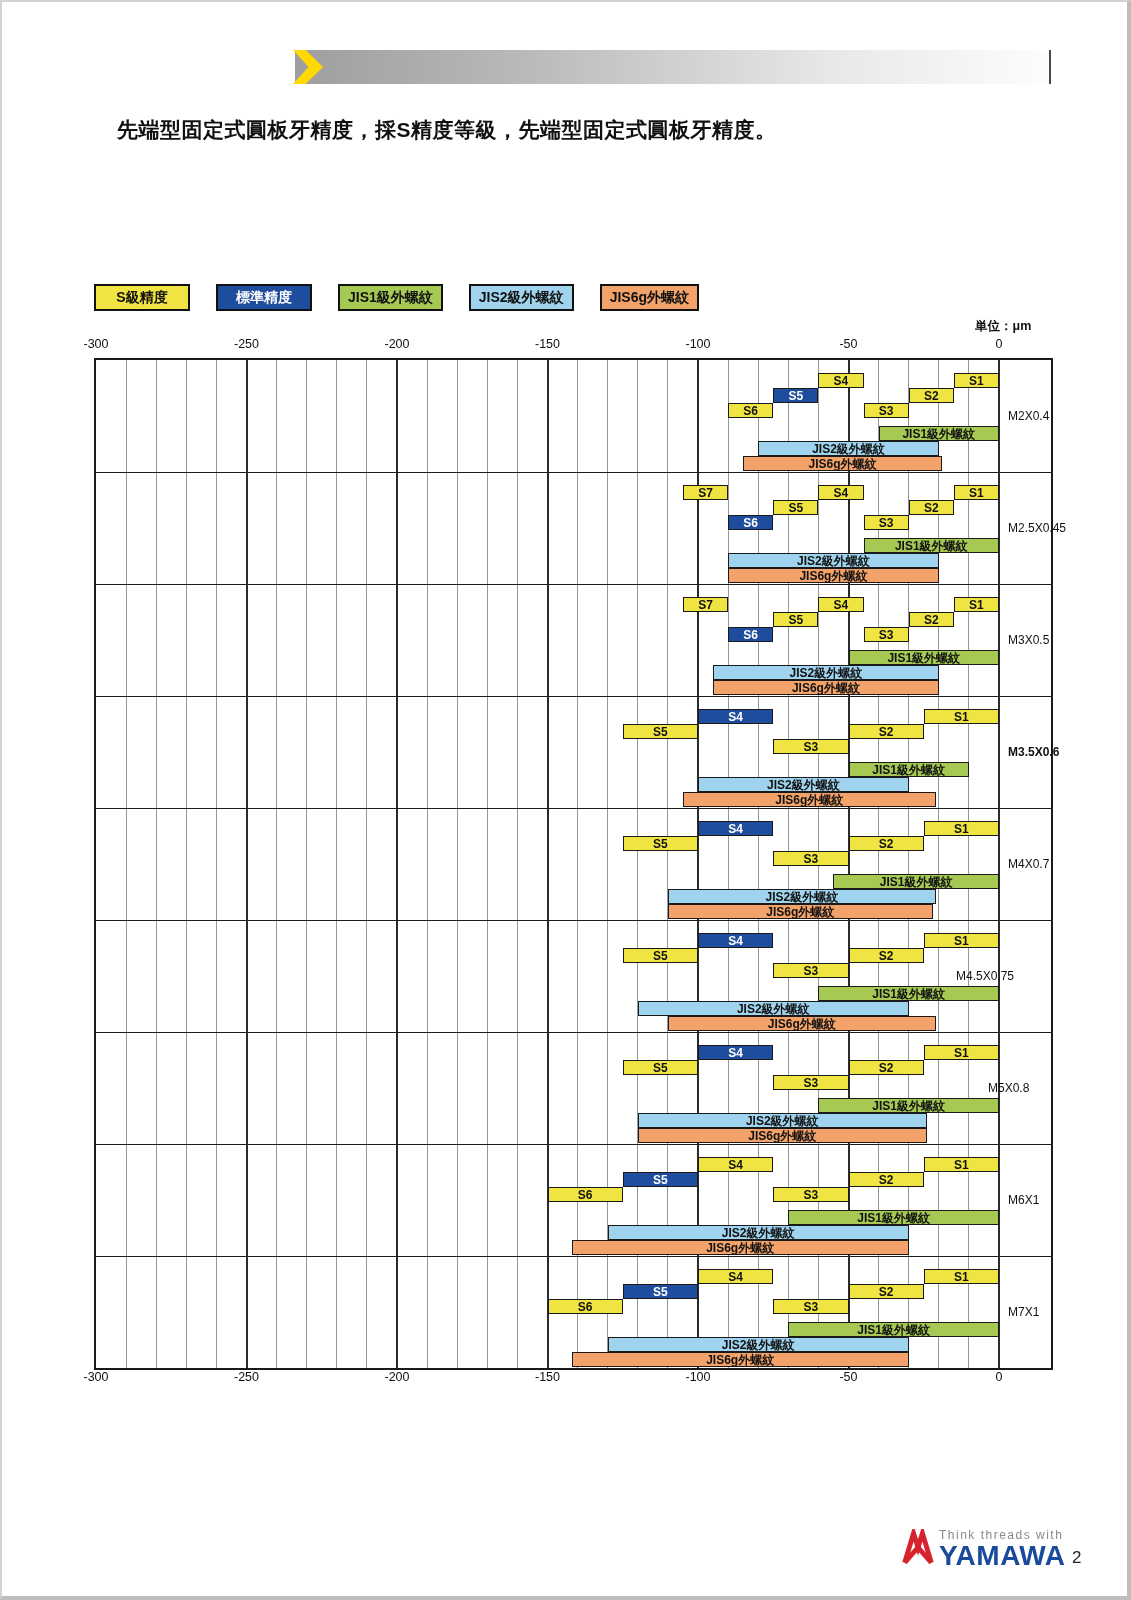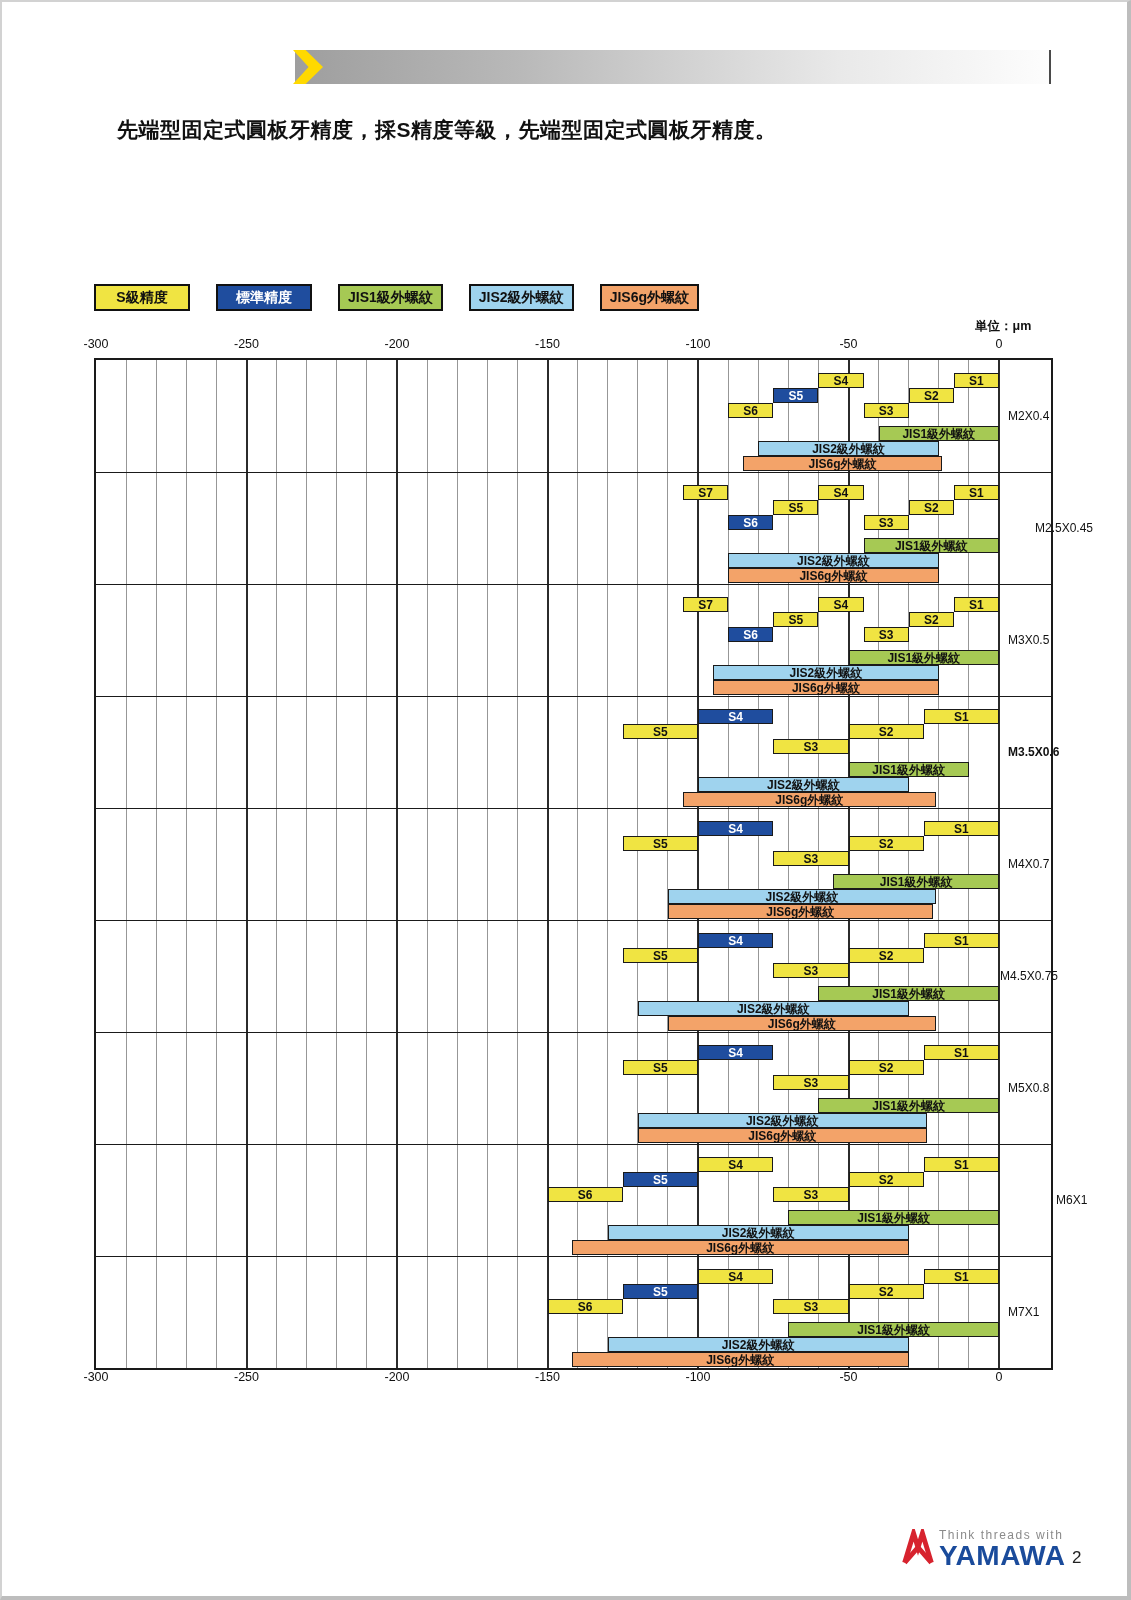--- a/index.html
+++ b/index.html
@@ -139,21 +139,21 @@
         <div class="bar" style="left: 586.95px; width: 45.15px; top: 13px; height: 15px; background: rgb(240, 228, 66); color: rgb(17, 17, 17);">S7</div>
         <div class="bar" style="left: 722.4px; width: 45.15px; top: 13px; height: 15px; background: rgb(240, 228, 66); color: rgb(17, 17, 17);">S4</div>
         <div class="bar" style="left: 857.85px; width: 45.15px; top: 13px; height: 15px; background: rgb(240, 228, 66); color: rgb(17, 17, 17);">S1</div>
         <div class="bar" style="left: 677.25px; width: 45.15px; top: 28px; height: 15px; background: rgb(240, 228, 66); color: rgb(17, 17, 17);">S5</div>
         <div class="bar" style="left: 812.7px; width: 45.15px; top: 28px; height: 15px; background: rgb(240, 228, 66); color: rgb(17, 17, 17);">S2</div>
         <div class="bar" style="left: 632.1px; width: 45.15px; top: 43px; height: 15px; background: rgb(31, 77, 158); color: rgb(255, 255, 255);">S6</div>
         <div class="bar" style="left: 767.55px; width: 45.15px; top: 43px; height: 15px; background: rgb(240, 228, 66); color: rgb(17, 17, 17);">S3</div>
         <div class="bar jis" style="left: 767.55px; width: 135.45px; top: 66px; height: 15px; background: rgb(166, 201, 84); color: rgb(17, 17, 17);">JIS1級外螺紋</div>
         <div class="bar jis" style="left: 632.1px; width: 210.7px; top: 81px; height: 15px; background: rgb(159, 211, 238); color: rgb(17, 17, 17);">JIS2級外螺紋</div>
         <div class="bar jis" style="left: 632.1px; width: 210.7px; top: 96px; height: 15px; background: rgb(243, 163, 105); color: rgb(17, 17, 17);">JIS6g外螺紋</div>
-        <div class="row-label" style="left: 912px; margin-left: 27px;">M2.5X0.45</div>
+        <div class="row-label" style="left: 912px;">M2.5X0.45</div>
       </div>
       <div class="row" style="top: 224px; height: 112px;">
         <div class="bar" style="left: 586.95px; width: 45.15px; top: 13px; height: 15px; background: rgb(240, 228, 66); color: rgb(17, 17, 17);">S7</div>
         <div class="bar" style="left: 722.4px; width: 45.15px; top: 13px; height: 15px; background: rgb(240, 228, 66); color: rgb(17, 17, 17);">S4</div>
         <div class="bar" style="left: 857.85px; width: 45.15px; top: 13px; height: 15px; background: rgb(240, 228, 66); color: rgb(17, 17, 17);">S1</div>
         <div class="bar" style="left: 677.25px; width: 45.15px; top: 28px; height: 15px; background: rgb(240, 228, 66); color: rgb(17, 17, 17);">S5</div>
         <div class="bar" style="left: 812.7px; width: 45.15px; top: 28px; height: 15px; background: rgb(240, 228, 66); color: rgb(17, 17, 17);">S2</div>
         <div class="bar" style="left: 632.1px; width: 45.15px; top: 43px; height: 15px; background: rgb(31, 77, 158); color: rgb(255, 255, 255);">S6</div>
         <div class="bar" style="left: 767.55px; width: 45.15px; top: 43px; height: 15px; background: rgb(240, 228, 66); color: rgb(17, 17, 17);">S3</div>
         <div class="bar jis" style="left: 752.5px; width: 150.5px; top: 66px; height: 15px; background: rgb(166, 201, 84); color: rgb(17, 17, 17);">JIS1級外螺紋</div>
@@ -185,44 +185,44 @@
       </div>
       <div class="row" style="top: 560px; height: 112px;">
         <div class="bar" style="left: 602px; width: 75.25px; top: 13px; height: 15px; background: rgb(31, 77, 158); color: rgb(255, 255, 255);">S4</div>
         <div class="bar" style="left: 827.75px; width: 75.25px; top: 13px; height: 15px; background: rgb(240, 228, 66); color: rgb(17, 17, 17);">S1</div>
         <div class="bar" style="left: 526.75px; width: 75.25px; top: 28px; height: 15px; background: rgb(240, 228, 66); color: rgb(17, 17, 17);">S5</div>
         <div class="bar" style="left: 752.5px; width: 75.25px; top: 28px; height: 15px; background: rgb(240, 228, 66); color: rgb(17, 17, 17);">S2</div>
         <div class="bar" style="left: 677.25px; width: 75.25px; top: 43px; height: 15px; background: rgb(240, 228, 66); color: rgb(17, 17, 17);">S3</div>
         <div class="bar jis" style="left: 722.4px; width: 180.6px; top: 66px; height: 15px; background: rgb(166, 201, 84); color: rgb(17, 17, 17);">JIS1級外螺紋</div>
         <div class="bar jis" style="left: 541.8px; width: 270.9px; top: 81px; height: 15px; background: rgb(159, 211, 238); color: rgb(17, 17, 17);">JIS2級外螺紋</div>
         <div class="bar jis" style="left: 571.9px; width: 267.89px; top: 96px; height: 15px; background: rgb(243, 163, 105); color: rgb(17, 17, 17);">JIS6g外螺紋</div>
-        <div class="row-label" style="left: 860px; margin-left: 44px;">M4.5X0.75</div>
+        <div class="row-label" style="left: 860px;">M4.5X0.75</div>
       </div>
       <div class="row" style="top: 672px; height: 112px;">
         <div class="bar" style="left: 602px; width: 75.25px; top: 13px; height: 15px; background: rgb(31, 77, 158); color: rgb(255, 255, 255);">S4</div>
         <div class="bar" style="left: 827.75px; width: 75.25px; top: 13px; height: 15px; background: rgb(240, 228, 66); color: rgb(17, 17, 17);">S1</div>
         <div class="bar" style="left: 526.75px; width: 75.25px; top: 28px; height: 15px; background: rgb(240, 228, 66); color: rgb(17, 17, 17);">S5</div>
         <div class="bar" style="left: 752.5px; width: 75.25px; top: 28px; height: 15px; background: rgb(240, 228, 66); color: rgb(17, 17, 17);">S2</div>
         <div class="bar" style="left: 677.25px; width: 75.25px; top: 43px; height: 15px; background: rgb(240, 228, 66); color: rgb(17, 17, 17);">S3</div>
         <div class="bar jis" style="left: 722.4px; width: 180.6px; top: 66px; height: 15px; background: rgb(166, 201, 84); color: rgb(17, 17, 17);">JIS1級外螺紋</div>
         <div class="bar jis" style="left: 541.8px; width: 288.96px; top: 81px; height: 15px; background: rgb(159, 211, 238); color: rgb(17, 17, 17);">JIS2級外螺紋</div>
         <div class="bar jis" style="left: 541.8px; width: 288.96px; top: 96px; height: 15px; background: rgb(243, 163, 105); color: rgb(17, 17, 17);">JIS6g外螺紋</div>
-        <div class="row-label" style="left: 912px;">M5X0.8</div>
+        <div class="row-label" style="left: 892px;">M5X0.8</div>
       </div>
       <div class="row" style="top: 784px; height: 112px;">
         <div class="bar" style="left: 602px; width: 75.25px; top: 13px; height: 15px; background: rgb(240, 228, 66); color: rgb(17, 17, 17);">S4</div>
         <div class="bar" style="left: 827.75px; width: 75.25px; top: 13px; height: 15px; background: rgb(240, 228, 66); color: rgb(17, 17, 17);">S1</div>
         <div class="bar" style="left: 526.75px; width: 75.25px; top: 28px; height: 15px; background: rgb(31, 77, 158); color: rgb(255, 255, 255);">S5</div>
         <div class="bar" style="left: 752.5px; width: 75.25px; top: 28px; height: 15px; background: rgb(240, 228, 66); color: rgb(17, 17, 17);">S2</div>
         <div class="bar" style="left: 451.5px; width: 75.25px; top: 43px; height: 15px; background: rgb(240, 228, 66); color: rgb(17, 17, 17);">S6</div>
         <div class="bar" style="left: 677.25px; width: 75.25px; top: 43px; height: 15px; background: rgb(240, 228, 66); color: rgb(17, 17, 17);">S3</div>
         <div class="bar jis" style="left: 692.3px; width: 210.7px; top: 66px; height: 15px; background: rgb(166, 201, 84); color: rgb(17, 17, 17);">JIS1級外螺紋</div>
         <div class="bar jis" style="left: 511.7px; width: 301px; top: 81px; height: 15px; background: rgb(159, 211, 238); color: rgb(17, 17, 17);">JIS2級外螺紋</div>
         <div class="bar jis" style="left: 475.58px; width: 337.12px; top: 96px; height: 15px; background: rgb(243, 163, 105); color: rgb(17, 17, 17);">JIS6g外螺紋</div>
-        <div class="row-label" style="left: 912px; margin-left: 48px;">M6X1</div>
+        <div class="row-label" style="left: 912px;">M6X1</div>
       </div>
       <div class="row" style="top: 896px; height: 112px;">
         <div class="bar" style="left: 602px; width: 75.25px; top: 13px; height: 15px; background: rgb(240, 228, 66); color: rgb(17, 17, 17);">S4</div>
         <div class="bar" style="left: 827.75px; width: 75.25px; top: 13px; height: 15px; background: rgb(240, 228, 66); color: rgb(17, 17, 17);">S1</div>
         <div class="bar" style="left: 526.75px; width: 75.25px; top: 28px; height: 15px; background: rgb(31, 77, 158); color: rgb(255, 255, 255);">S5</div>
         <div class="bar" style="left: 752.5px; width: 75.25px; top: 28px; height: 15px; background: rgb(240, 228, 66); color: rgb(17, 17, 17);">S2</div>
         <div class="bar" style="left: 451.5px; width: 75.25px; top: 43px; height: 15px; background: rgb(240, 228, 66); color: rgb(17, 17, 17);">S6</div>
         <div class="bar" style="left: 677.25px; width: 75.25px; top: 43px; height: 15px; background: rgb(240, 228, 66); color: rgb(17, 17, 17);">S3</div>
         <div class="bar jis" style="left: 692.3px; width: 210.7px; top: 66px; height: 15px; background: rgb(166, 201, 84); color: rgb(17, 17, 17);">JIS1級外螺紋</div>
         <div class="bar jis" style="left: 511.7px; width: 301px; top: 81px; height: 15px; background: rgb(159, 211, 238); color: rgb(17, 17, 17);">JIS2級外螺紋</div>

